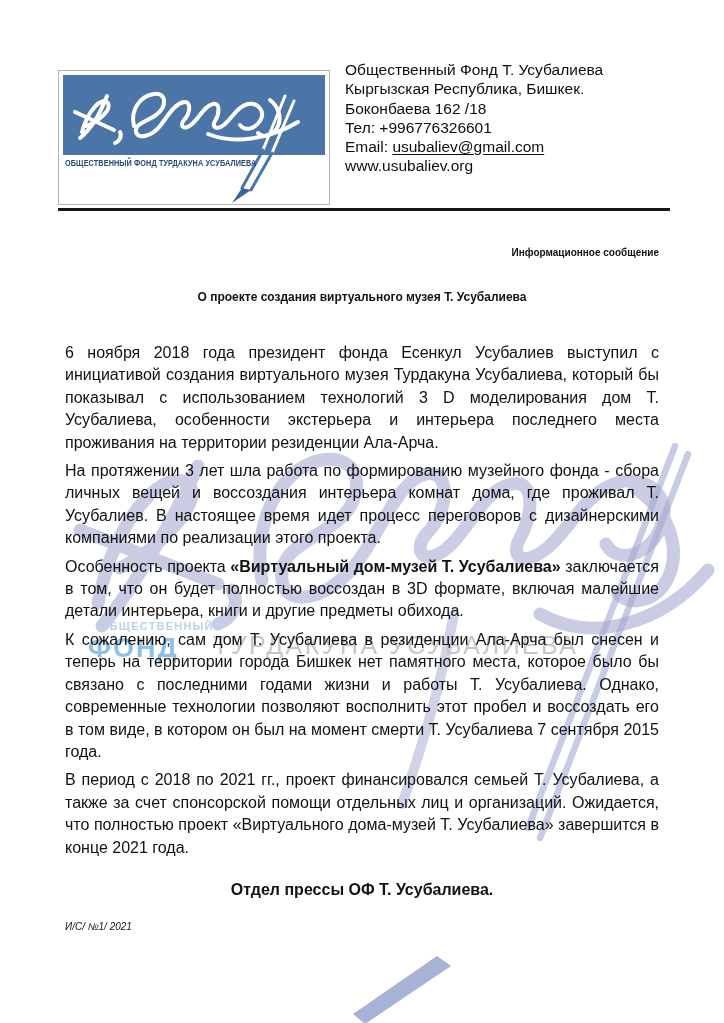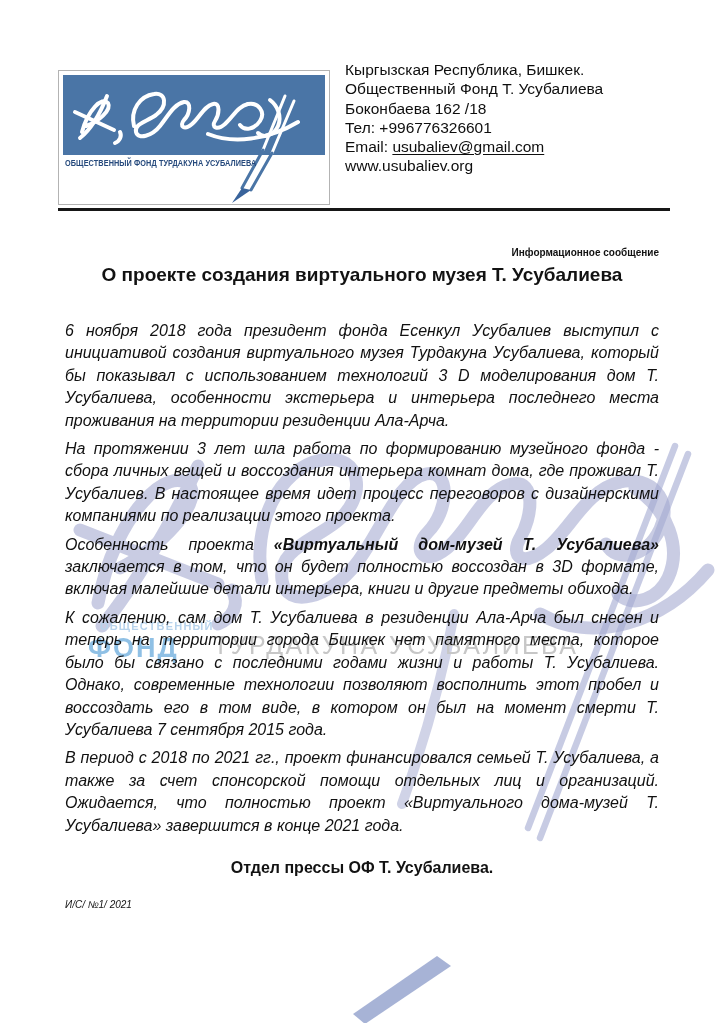--- a/index.html
+++ b/index.html
@@ -48,24 +48,24 @@
 
   
   .content {
     position:absolute; left:65px; top:222px; width:594px; z-index:2;
   }
   .doc-type {
     margin-top:20px; font-size:10px; font-weight:bold; text-align:right;
     line-height:22px;
   }
   .subject {
-    font-size:19px; font-weight:bold; text-align:center;
+    margin-top:22px; font-size:12px; font-weight:bold; text-align:center;
     line-height:22px;
   }
-  .paras { margin-top:34px;font-style:italic; }
+  .paras { margin-top:34px; }
   .paras p {
     font-size:16px; line-height:22.4px; text-align:justify;
     margin:0 0 6px 0; color:#111;
   }
   .paras p .b { font-weight:bold; }
   .sign-off {
     margin-top:20px; font-size:16px; font-weight:bold; text-align:center;
     line-height:22px;
   }
   .doc-ref {
@@ -124,22 +124,22 @@
       <g fill="none" stroke="#4a75a6" stroke-width="3" stroke-linecap="round">
         <path d="M205,80 L184,118"></path>
         <path d="M214,83 L193,120"></path>
       </g>
       <path d="M184,118 L193,120 L174,133 Z" fill="#39639b"></path>
     </svg>
     <div class="logo-caption">ОБЩЕСТВЕННЫЙ ФОНД ТУРДАКУНА УСУБАЛИЕВА</div>
   </div>
 
   <div class="org-info">
+    <div>Общественный Фонд Т. Усубалиева</div>
     <div>Кыргызская Республика, Бишкек.</div>
-    <div>Общественный Фонд Т. Усубалиева</div>
     <div>Боконбаева 162 /18</div>
     <div>Тел: +996776326601</div>
     <div><span>Email: </span><span class="u">usubaliev@gmail.com</span></div>
     <div>www.usubaliev.org</div>
   </div>
 
   <div class="header-rule"></div>
 
   <div class="content">
     <div class="doc-type">Информационное сообщение</div>

